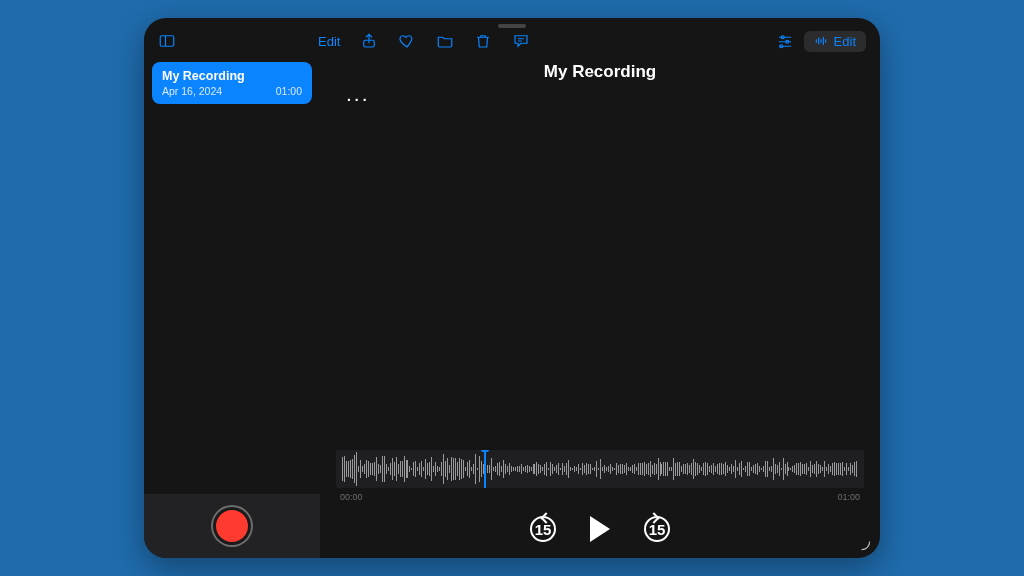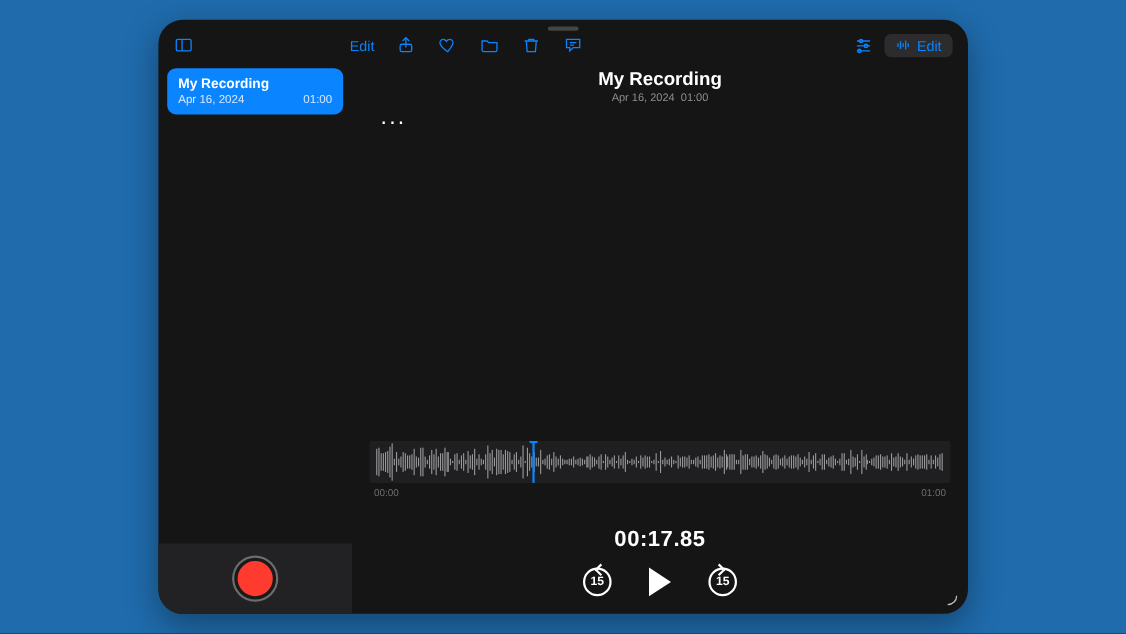--- a/index.html
+++ b/index.html
@@ -40,32 +40,32 @@
   
   .main { flex:1; display:flex; flex-direction:column; padding:4px 8px 10px 8px; min-width:0; }
   .m-head { text-align:center; margin-top:2px; }
   .m-title { color:#fff; font-weight:700; font-size:17px; }
   .m-sub   { color:#8e8e93; font-size:10px; margin-top:2px; }
   .transcript { color:#fff; font-size:21px; font-weight:600; margin:18px 0 0 18px; line-height:1.5; }
   .dots { color:#fff; font-size:21px; margin-left:18px; letter-spacing:2px; }
   .spacer { flex:1; }
 
   
-  .wave-wrap { margin:12px 8px; }
+  .wave-wrap { margin:0 8px; }
   .wave { height:38px; background:#1f1f21; border-radius:2px; position:relative; overflow:hidden; display:flex; align-items:center; padding:0 6px; }
   .wave .bars { display:flex; align-items:center; gap:1.2px; width:100%; height:100%; }
   .wave .bars i { width:1.2px; background:#9a9a9d; display:block; }
   .playhead { position:absolute; top:0; bottom:0; width:2px; background:#0a84ff; left:28%; }
   .playhead::before { content:""; position:absolute; left:-3px; top:-2px; width:8px; height:4px; background:#0a84ff; border-radius:2px; }
   .wave-times { display:flex; justify-content:space-between; color:#6e6e72; font-size:9px; margin-top:4px; padding:0 4px; }
 
   .timecode { text-align:center; color:#fff; font-weight:700; font-size:20px; margin-top:14px; letter-spacing:.5px; }
 
   .controls { display:flex; justify-content:center; align-items:center; gap:34px; margin-top:14px; margin-bottom:6px; }
-  .skip { width:26px; height:26px; border:2px solid #fff; border-radius:50%; display:flex; align-items:center; justify-content:center; color:#fff; font-size:11px; font-weight:600; position:relative; cursor:pointer; }
+  .skip { width:26px; height:26px; border:2px solid #fff; border-radius:50%; display:flex; align-items:center; justify-content:center; color:#fff; font-size:15px; font-weight:600; position:relative; cursor:pointer; }
   .skip::before { content:""; position:absolute; width:6px; height:6px; border-top:2px solid #fff; border-right:2px solid #fff; top:-4px; }
   .skip.back::before  { right:4px; transform:rotate(-135deg); }
   .skip.fwd::before   { left:4px;  transform:rotate(45deg); }
   .play { width:0; height:0; border-left:20px solid #fff; border-top:13px solid transparent; border-bottom:13px solid transparent; cursor:pointer; }
 
   .corner { position:absolute; right:8px; bottom:6px; width:14px; height:14px; }
   .corner svg { width:14px; height:14px; stroke:#bbb; fill:none; stroke-width:2; }
 </style>
 </head>
 <body>
@@ -151,23 +151,20 @@
         </div>
       </div>
       <div class="rec-bar">
         <div class="rec-btn"></div>
       </div>
     </div>
 
     <div class="main">
       <div class="m-head">
         <div class="m-title">My Recording</div>
-        <div class="m-sub">
-          <span>Apr 16, 2024</span>&nbsp;&nbsp;<span>01:00</span>
-        </div>
       </div>
 
       <div class="dots">...</div>
 
       <div class="spacer"></div>
 
       <div class="wave-wrap">
         <div class="wave">
           <div class="bars" id="wavebars">
               <i style="height: 23.2612px;"></i>
@@ -432,21 +429,20 @@
               <i style="height: 15.0667px;"></i>
             </div>
           <div class="playhead"></div>
         </div>
         <div class="wave-times">
           <span>00:00</span>
           <span>01:00</span>
         </div>
       </div>
 
-      <div class="timecode">00:17.85</div>
 
       <div class="controls">
         <div class="skip back">
             <span>15</span>
           </div>
         <div class="play"></div>
         <div class="skip fwd">
             <span>15</span>
           </div>
       </div>

